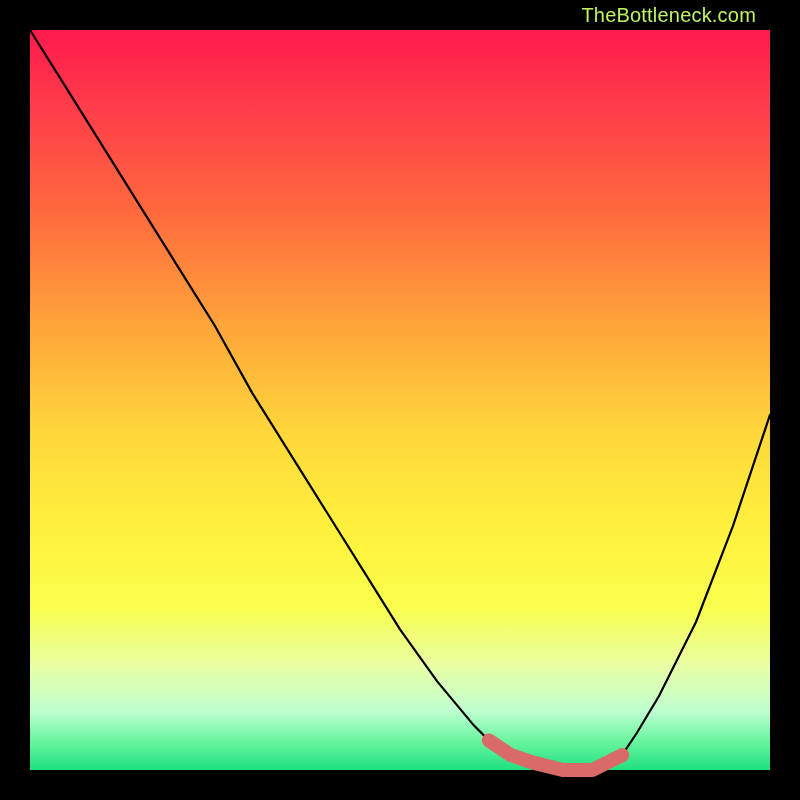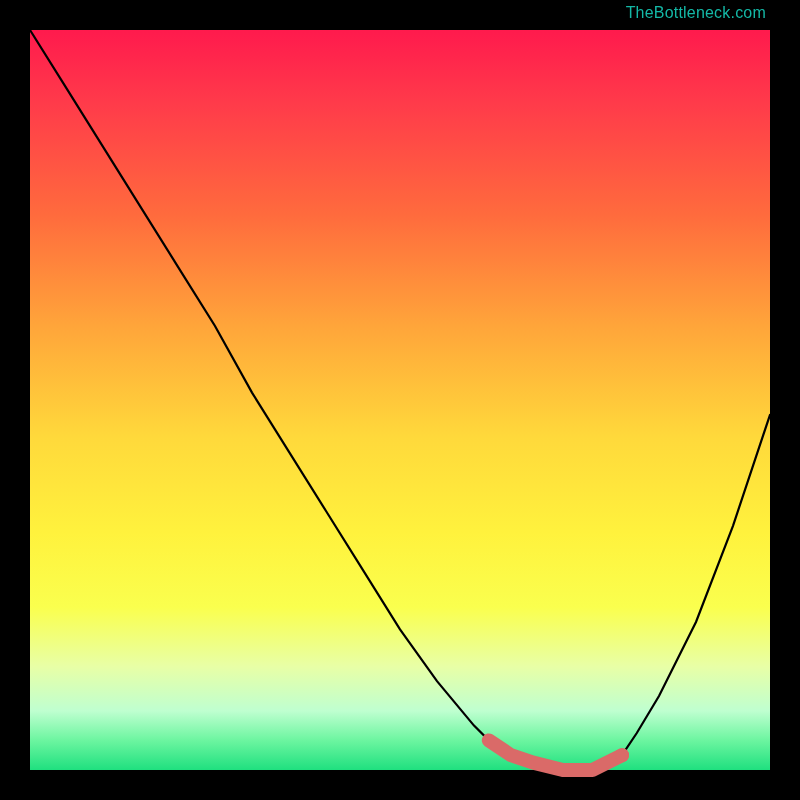--- a/index.html
+++ b/index.html
@@ -41,23 +41,23 @@
     position: absolute;
     left: 0;
     top: 0;
     width: 740px;
     height: 740px;
     overflow: visible;
   }
   .watermark {
     position: absolute;
     top: 4px;
-    right: 34px;
-    color: #14b8a6;
-    font-size: 16px;
+    right: 44px;
+    color: #bef264;
+    font-size: 20px;
     font-weight: 500;
     letter-spacing: 0.2px;
     user-select: none;
   }
 </style>
 </head>
 <body>
 
 <div class="frame">
   <div class="plot-area">

